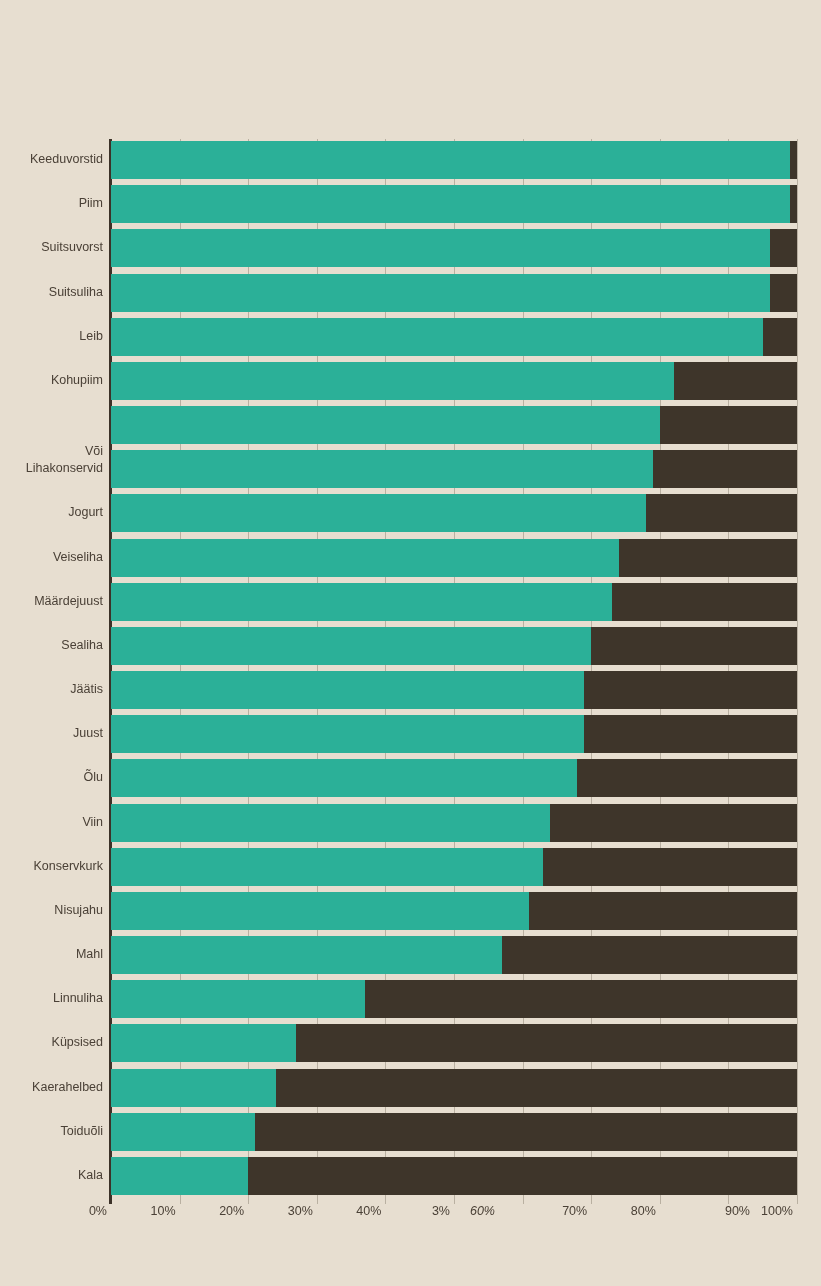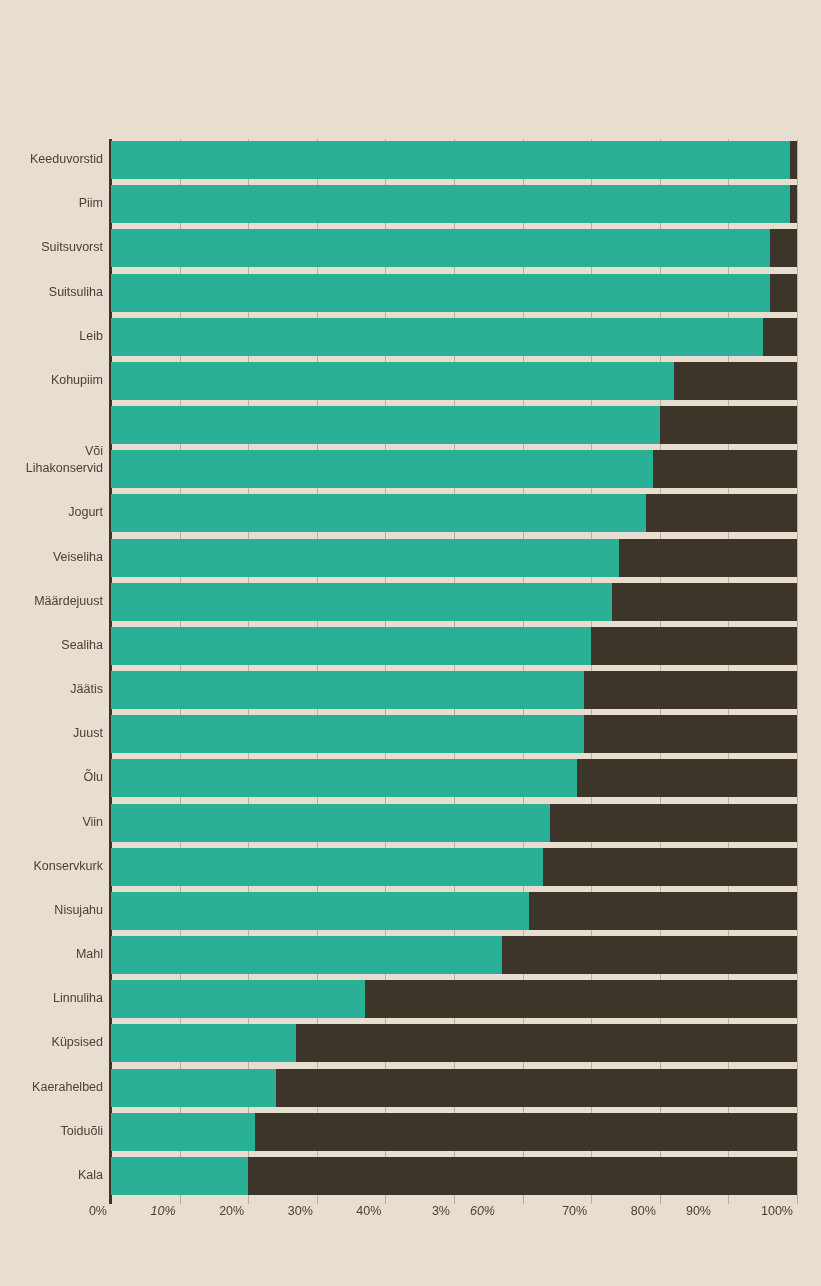--- a/index.html
+++ b/index.html
@@ -298,26 +298,26 @@
         </div>
         <div class="bar-row" style="top: 1017.83px; height: 38.1667px;">
           <div class="seg seg-eesti" title="Kala — Eesti: 20%" style="width: 137.2px; background: rgb(43, 176, 152);"></div>
           <div class="seg seg-import" title="Kala — Import: 80%" style="left: 137.2px; width: 548.8px; background: rgb(62, 53, 42);"></div>
         </div>
       </div>
   </div>
 
   <div class="xaxis" id="xaxis">
       <div class="xtick" style="left: 111px;">0%</div>
-      <div class="xtick" style="left: 179.6px; font-style: italic;">10%</div>
+      <div class="xtick" style="left: 179.6px;">10%</div>
       <div class="xtick" style="left: 248.2px;">20%</div>
       <div class="xtick" style="left: 316.8px;">30%</div>
       <div class="xtick" style="left: 385.4px;">40%</div>
       <div class="xtick" style="left: 454px;">3%</div>
       <div class="xtick" style="left: 499px; font-style: italic;">60%</div>
       <div class="xtick" style="left: 591.2px;">70%</div>
       <div class="xtick" style="left: 659.8px;">80%</div>
-      <div class="xtick" style="left: 715px; text-align: center;">90%</div>
+      <div class="xtick" style="left: 754px; text-align: center;">90%</div>
       <div class="xtick" style="left: 797px;">100%</div>
     </div>
 
 
 </div>
 
 </body></html>

